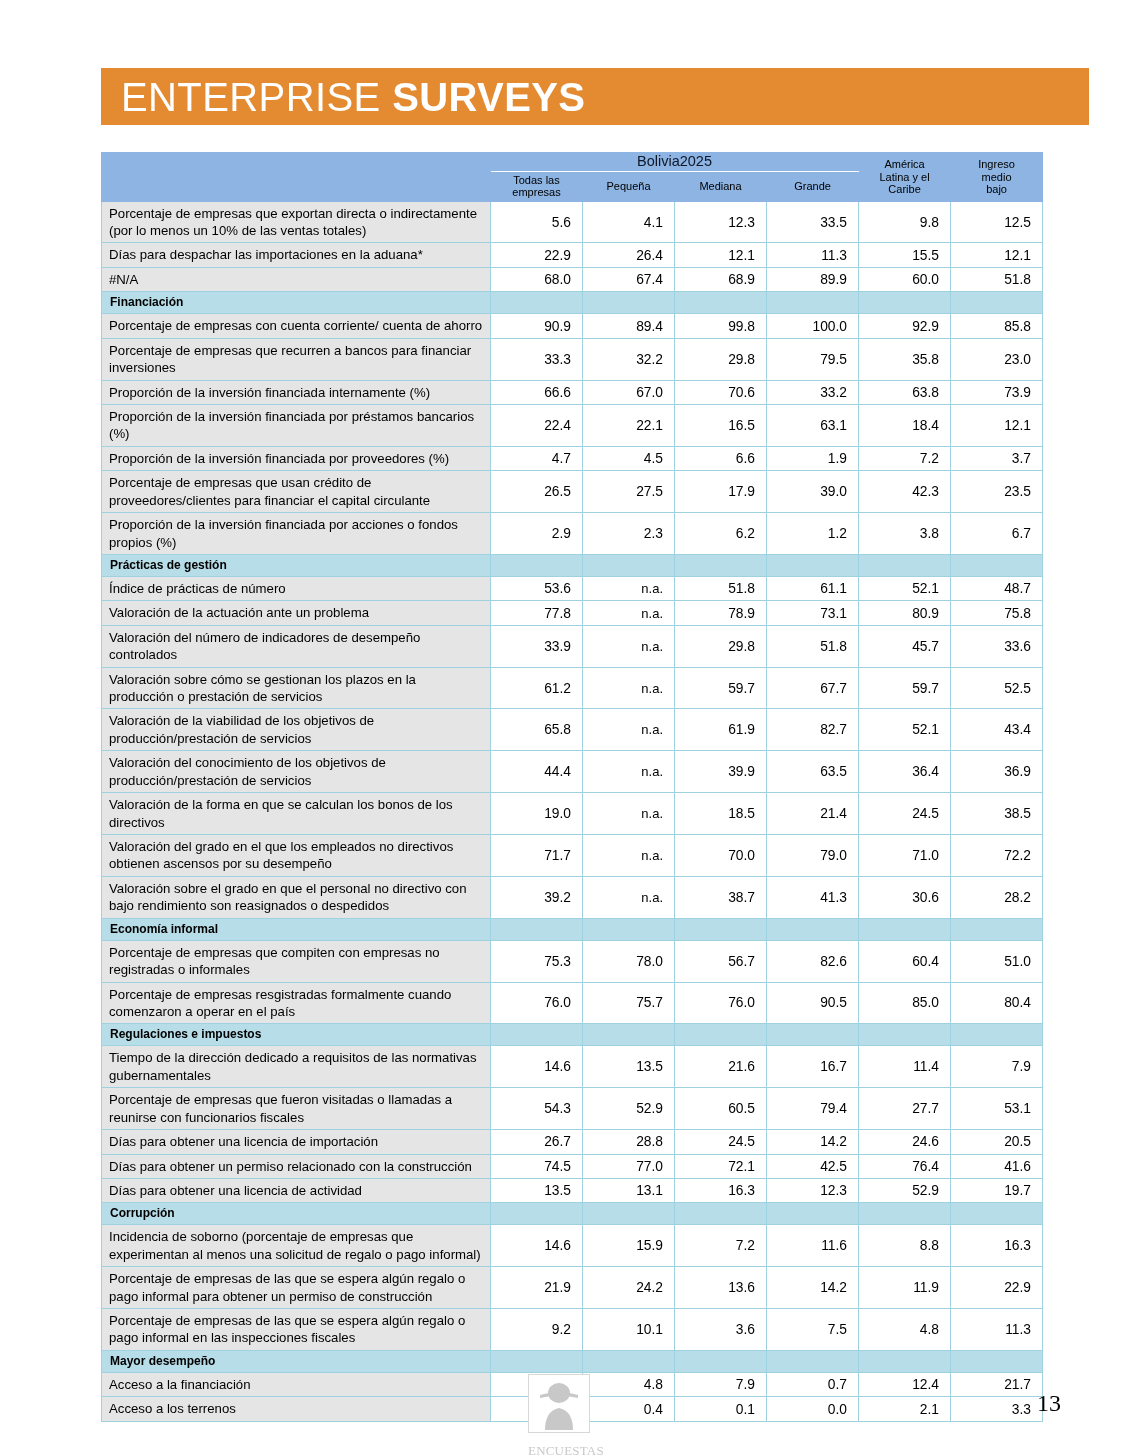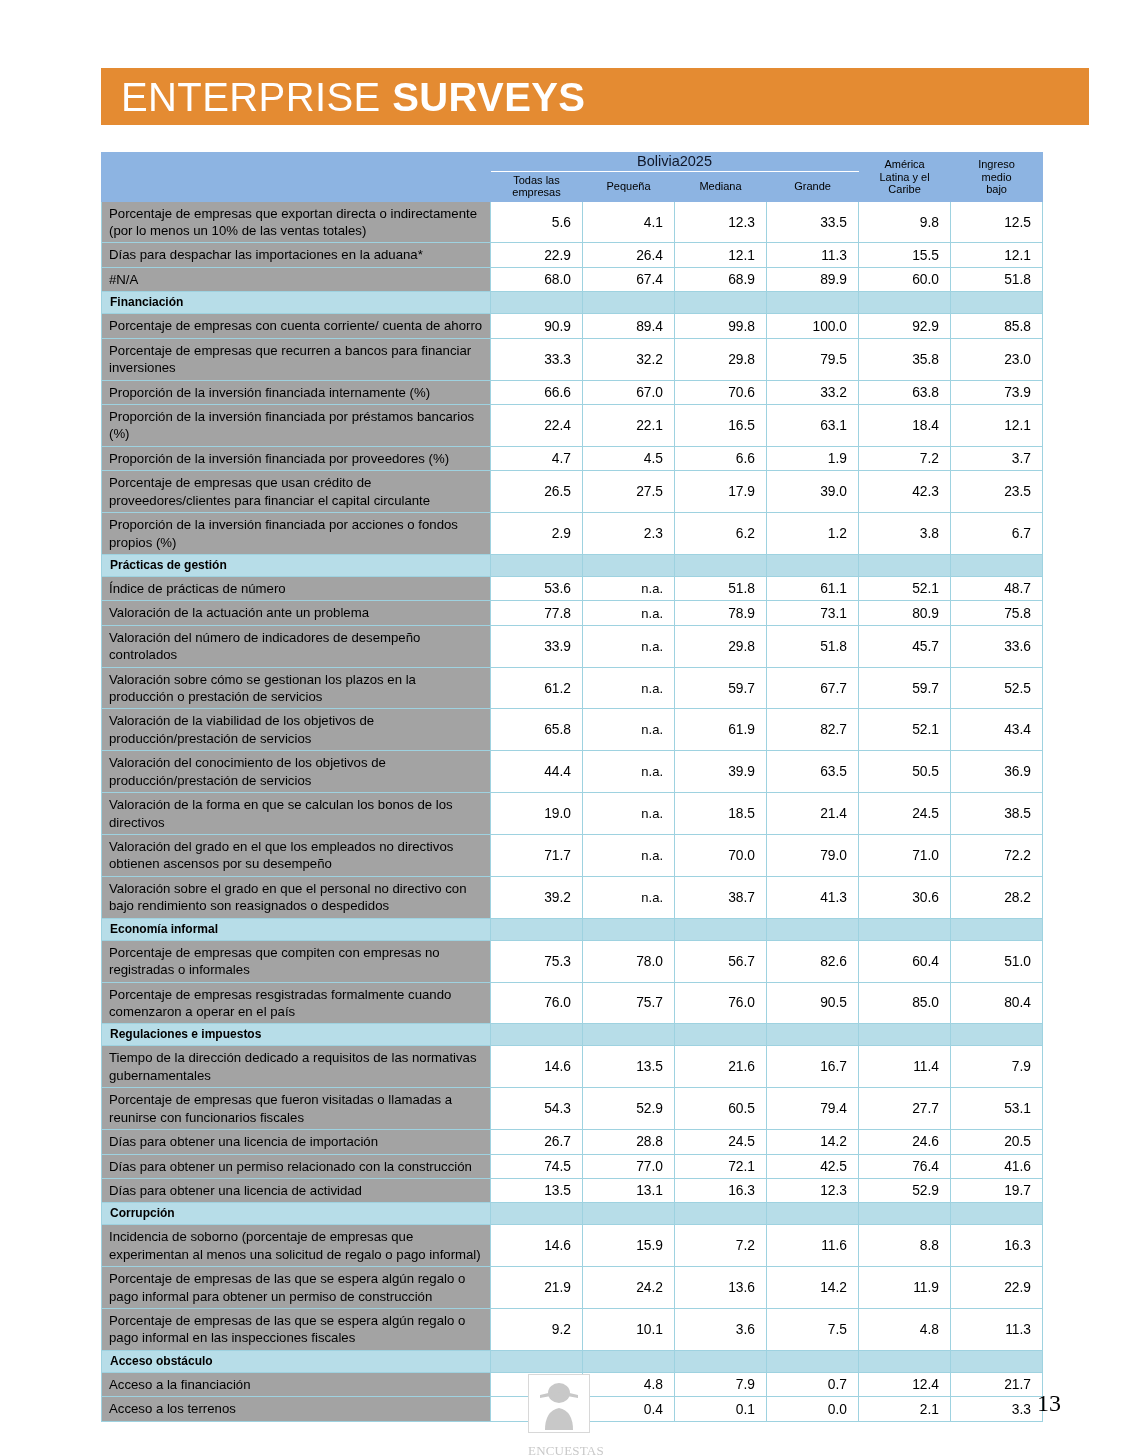--- a/index.html
+++ b/index.html
@@ -80,21 +80,21 @@
     color: #0f172a;
     padding-bottom: 2px !important;
   }
 
   
   .lbl {
     font-size: 13.2px;
     line-height: 1.32;
     padding: 3px 6px 3px 7px !important;
     text-align: left;
-    background: #a3a3a3;
+    background: #e5e5e5;
   }
   
   .num {
     font-size: 13.8px;
     text-align: right;
     padding: 3px 11px 3px 4px !important;
     background: #ffffff;
     white-space: nowrap;
   }
   .num.na { font-size: 13px; }
@@ -357,21 +357,21 @@
           <td class="num">82.7</td>
           <td class="num">52.1</td>
           <td class="num">43.4</td>
         </tr>
         <tr>
           <td class="lbl">Valoración del conocimiento de los objetivos de producción/prestación de servicios</td>
           <td class="num">44.4</td>
           <td class="num na">n.a.</td>
           <td class="num">39.9</td>
           <td class="num">63.5</td>
-          <td class="num">50.5</td>
+          <td class="num">36.4</td>
           <td class="num">36.9</td>
         </tr>
         <tr>
           <td class="lbl">Valoración de la forma en que se calculan los bonos de los directivos</td>
           <td class="num">19.0</td>
           <td class="num na">n.a.</td>
           <td class="num">18.5</td>
           <td class="num">21.4</td>
           <td class="num">24.5</td>
           <td class="num">38.5</td>
@@ -505,21 +505,21 @@
         <tr>
           <td class="lbl">Porcentaje de empresas de las que se espera algún regalo o pago informal en las inspecciones fiscales</td>
           <td class="num">9.2</td>
           <td class="num">10.1</td>
           <td class="num">3.6</td>
           <td class="num">7.5</td>
           <td class="num">4.8</td>
           <td class="num">11.3</td>
         </tr>
         <tr class="sect">
-          <td class="sect-title">Acceso obstáculo</td>
+          <td class="sect-title">Mayor desempeño</td>
           <td></td>
           <td></td>
           <td></td>
           <td></td>
           <td></td>
           <td></td>
         </tr>
         <tr>
           <td class="lbl">Acceso a la financiación</td>
           <td class="num">5.2</td>

